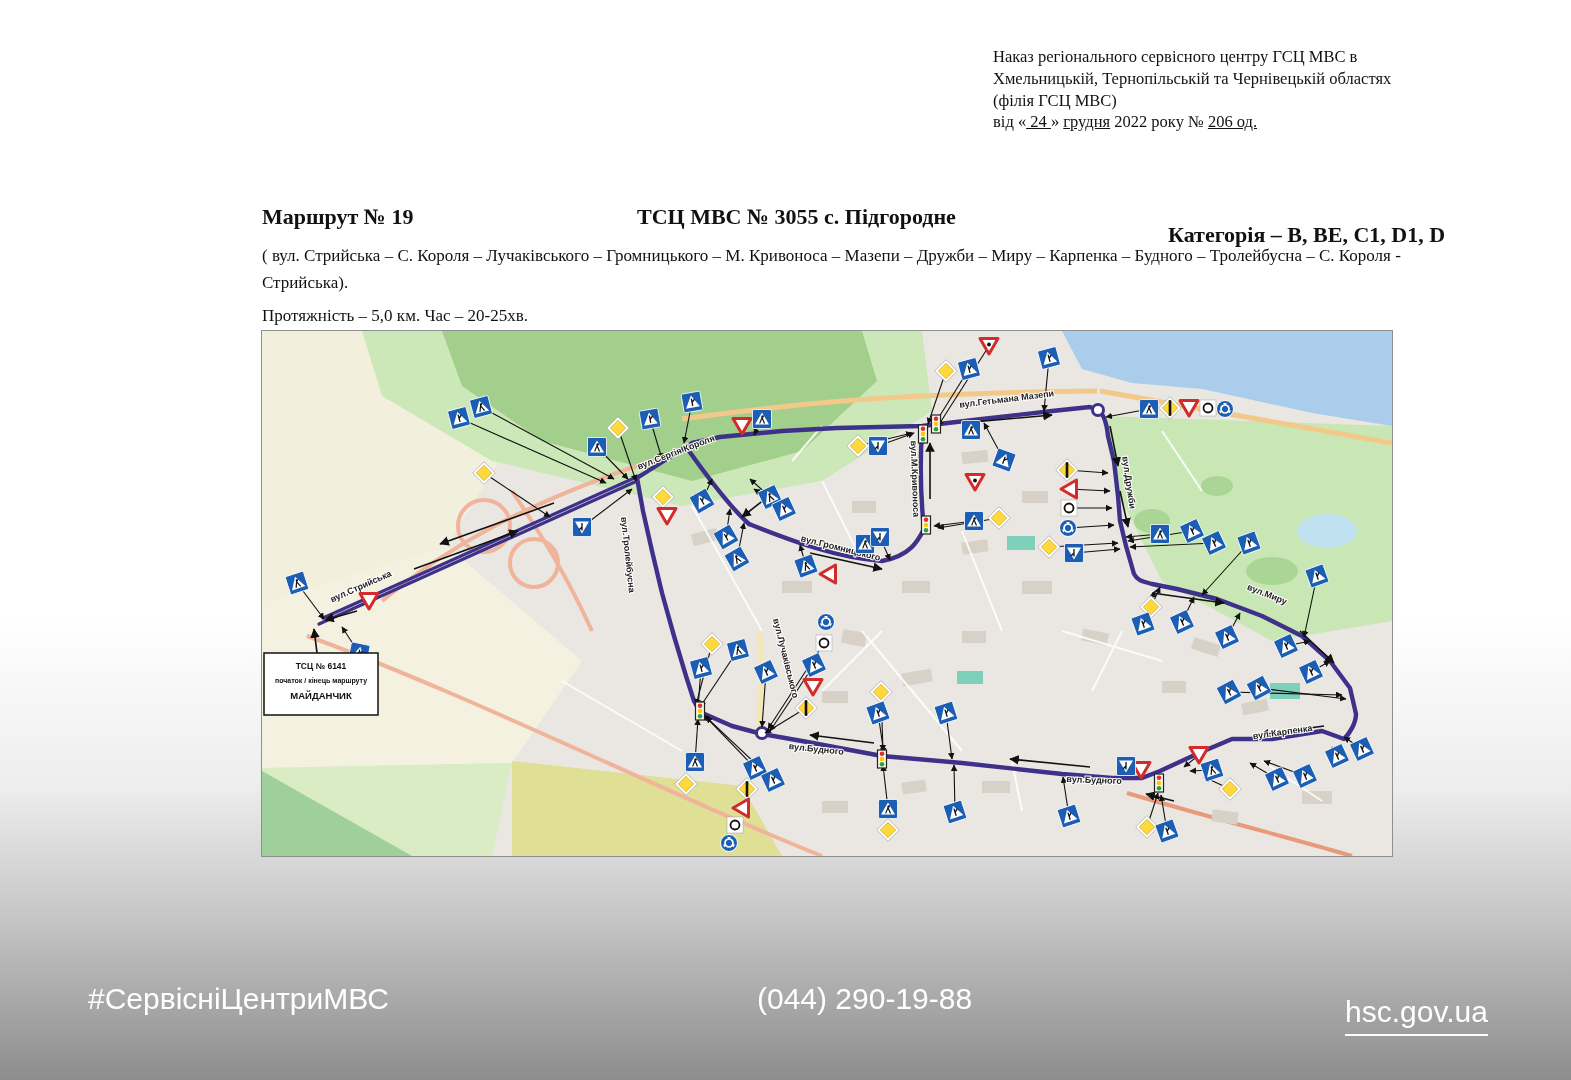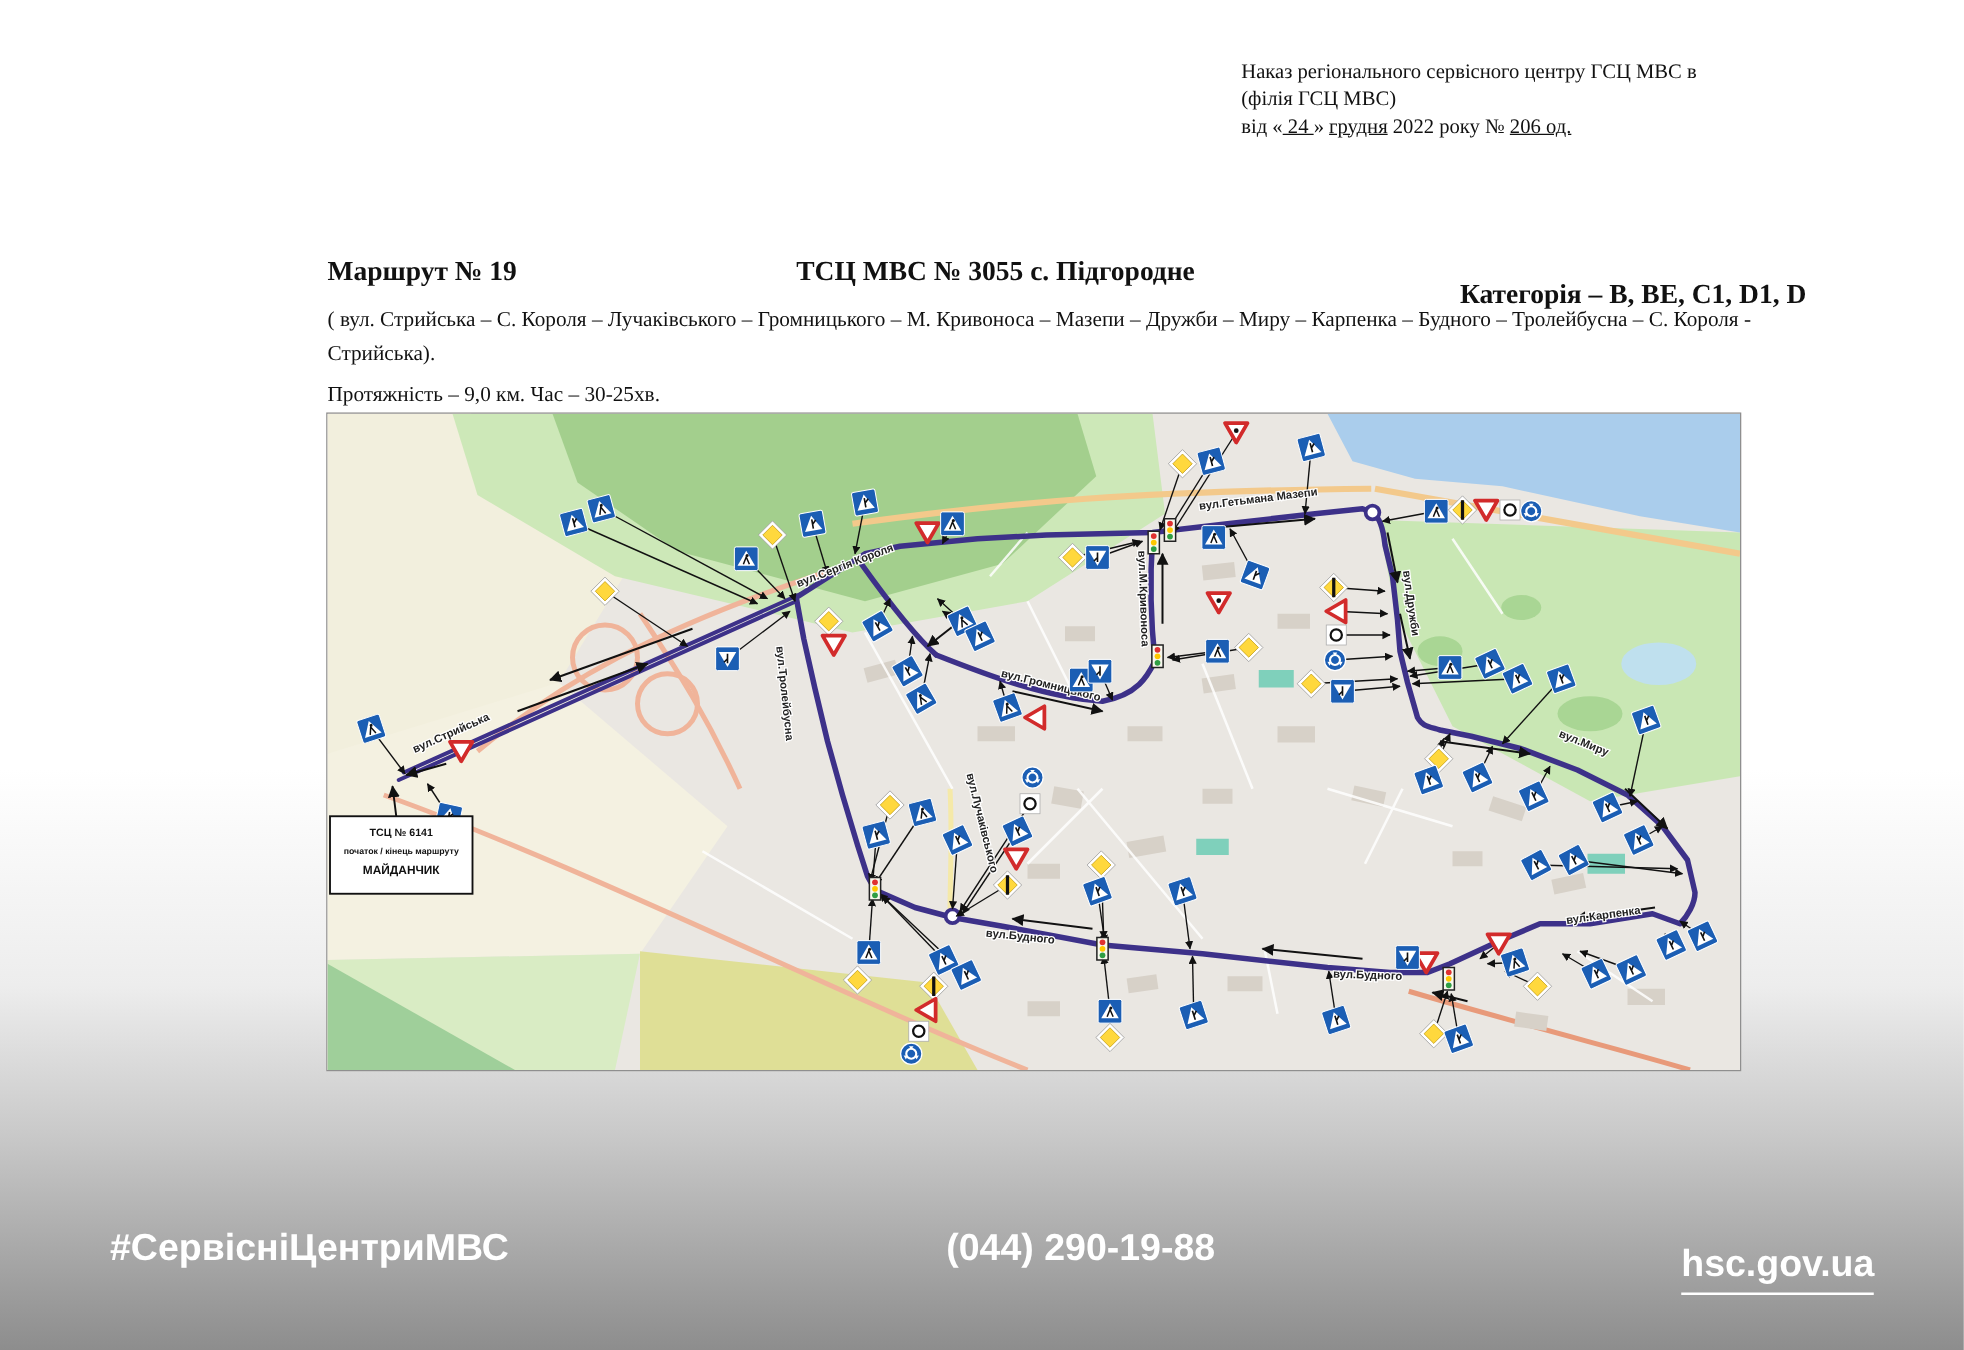--- a/index.html
+++ b/index.html
@@ -8,41 +8,42 @@
        font-family:"Liberation Serif",serif;color:#111;}
   .abs{position:absolute;}
   #approved{left:993px;top:46px;width:470px;font-size:16.5px;line-height:1.32;}
   .u{text-decoration:underline;}
   #title-row div{position:absolute;top:204px;font-weight:bold;font-size:22px;white-space:nowrap;}
   #title-left{left:262px;} #title-center{left:637px;} #title-right{left:1168px;margin-top:18px;}
   #route-desc{left:262px;top:242px;width:1145px;font-size:17px;line-height:1.6;}
   #stats{left:262px;top:306px;font-size:17px;}
   #map-wrap{left:261px;top:330px;width:1130px;height:525px;border:1px solid #8f8f8f;background:#eae7e2;}
   #footer span{position:absolute;top:982px;color:#ffffff;font-family:"Liberation Sans",sans-serif;
-       font-weight:bold;font-size:30px;white-space:nowrap;}
+       font-weight:normal;font-size:30px;white-space:nowrap;}
   #f-hash{left:88px;} #f-phone{left:757px;} #f-site{left:1345px;border-bottom:2px solid #fff;padding-bottom:5px;margin-top:13px;}
   svg text{font-family:"Liberation Sans",sans-serif;}
 </style>
 </head>
 <body>
 
 <div id="approved" class="abs">
   <div>Наказ  регіонального сервісного центру ГСЦ МВС в</div>
+  <div>Хмельницькій, Тернопільській та Чернівецькій областях</div>
   <div>(філія ГСЦ МВС)</div>
   <div><span>від «</span><span class="u"> 24 </span><span>» </span><span class="u">грудня</span><span> 2022 року   № </span><span class="u">206 од.</span></div>
 </div>
 
 <div id="title-row">
   <div id="title-left">Маршрут № 19</div>
   <div id="title-center">ТСЦ МВС № 3055 с. Підгородне</div>
   <div id="title-right">Категорія – В, ВЕ, С1, D1, D</div>
 </div>
 
 <div id="route-desc" class="abs">( вул. Стрийська – С. Короля – Лучаківського – Громницького – М. Кривоноса – Мазепи – Дружби – Миру – Карпенка – Будного – Тролейбусна – С. Короля - Стрийська).</div>
-<div id="stats" class="abs">Протяжність – 9,0 км.     Час – 30-25хв.</div>
+<div id="stats" class="abs">Протяжність – 5,0 км.     Час – 20-25хв.</div>
 
 <div id="map-wrap" class="abs">
 <svg id="map-svg" width="1130" height="525" viewBox="0 0 1130 525">
   <defs>
     <marker id="arr" markerWidth="7" markerHeight="7" refX="5.5" refY="3" orient="auto">
       <path d="M0,0 L6,3 L0,6 Z" fill="#111"></path>
     </marker>
   </defs>
 
   <g>

